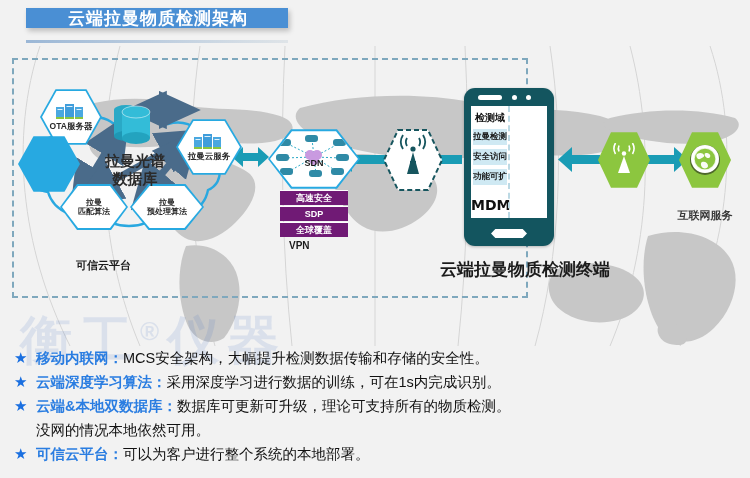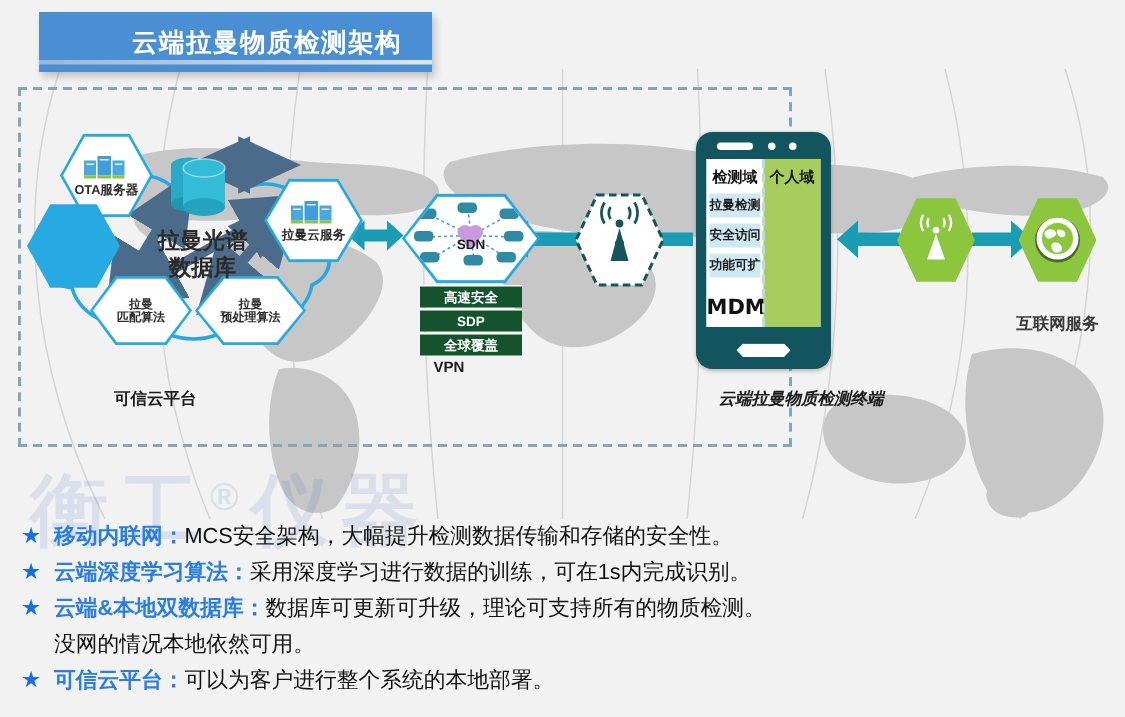--- a/index.html
+++ b/index.html
@@ -8,24 +8,24 @@
     font-family: "Liberation Sans", "DejaVu Sans", sans-serif;
     background: #f2f2f2;
     position: relative;
     overflow: hidden;
   }
   #stage { position: absolute; inset: 0; background: #f2f2f2; }
 
   
   .title-bar {
     position: absolute; left: 26px; top: 8px;
-    width: 262px; height: 40px;
+    width: 262px; height: 20px;
     background: #4a8fd4;
     box-shadow: 2px 3px 5px rgba(0,0,0,.22);
-    display: flex; align-items: center; justify-content: center; padding-left: 42px;
+    display: flex; align-items: center;  padding-left: 42px;
   }
   .title-bar .txt {
     color: #ffffff; font-size: 17px; font-weight: bold;
     letter-spacing: 1px; white-space: nowrap;
   }
   .title-underline {
     position: absolute; left: 26px; top: 40px; width: 262px; height: 3px;
     background: linear-gradient(to right,#9bb7d6,#dfe4e8);
   }
 
@@ -84,21 +84,21 @@
     position: absolute; font-size: 15px; font-weight: bold; color: #2b2b2b;
     text-align: center; line-height: 1.2; white-space: nowrap;
   }
 
   
   .arrowlayer { position: absolute; left: 0; top: 0; width: 750px; height: 346px; pointer-events: none; }
 
   
   .vpnbar {
     position: absolute; width: 68px; height: 15px;
-    background: #14532d; color: #fff; font-size: 9px; font-weight: bold;
+    background: #701a75; color: #fff; font-size: 9px; font-weight: bold;
     display: flex; align-items: center; justify-content: center;
     border-top: 1px solid #fff;
   }
   .vpn-caption {
     position: absolute; font-size: 10px; font-weight: bold; color: #1a1a1a;
   }
   .platform-caption {
     position: absolute; font-size: 11px; font-weight: bold; color: #1b1b1b;
     white-space: nowrap;
   }
@@ -132,22 +132,22 @@
   .mdm {
     position: absolute; left: 0; bottom: 5px; width: 100%;
     text-align: center; font-size: 14px; font-weight: bold; color: #111;
     font-family: "DejaVu Sans", sans-serif;
   }
   .phone-home {
     position: absolute; left: 27px; bottom: 8px; width: 36px; height: 9px;
     background: #fff; clip-path: polygon(12% 0,88% 0,100% 50%,88% 100%,12% 100%,0 50%);
   }
   .phone-caption {
-    position: absolute; left: 464px; top: 258px; width: 140px; text-align: center;
-    font-size: 11px; font-weight: bold; color: #1b1b1b; white-space: nowrap; font-style: italic;
+    position: absolute; left: 440px; top: 258px; width: 140px; text-align: center;
+    font-size: 17px; font-weight: bold; color: #1b1b1b; white-space: nowrap;
   }
 
   
   .ghex {
     position: absolute; width: 52px; height: 58px;
     background: #8cc63f;
     clip-path: polygon(25% 2%, 75% 2%, 100% 50%, 75% 98%, 25% 98%, 0% 50%);
     display: flex; align-items: center; justify-content: center;
   }
   .internet-caption {
@@ -415,23 +415,20 @@
     <span class="phone-dot" style="left:48px;"></span>
     <span class="phone-dot" style="left:62px;"></span>
     <div class="phone-screen">
       <div class="zone-left">
         <div class="zone-title">检测域</div>
         <div class="feat">拉曼检测</div>
         <div class="feat">安全访问</div>
         <div class="feat">功能可扩</div>
         <div class="mdm">MDM</div>
       </div>
-      <div class="zone-right">
-        <div class="zone-title">个人域</div>
-      </div>
       <div class="zone-divider"></div>
     </div>
     <span class="phone-home"></span>
   </div>
   <div class="phone-caption">
     <span>云端拉曼物质检测终端</span>
   </div>
 
   <div class="ghex" style="left:598px; top:131px;">
     <svg width="34" height="34" viewBox="0 0 34 34" aria-hidden="true">

